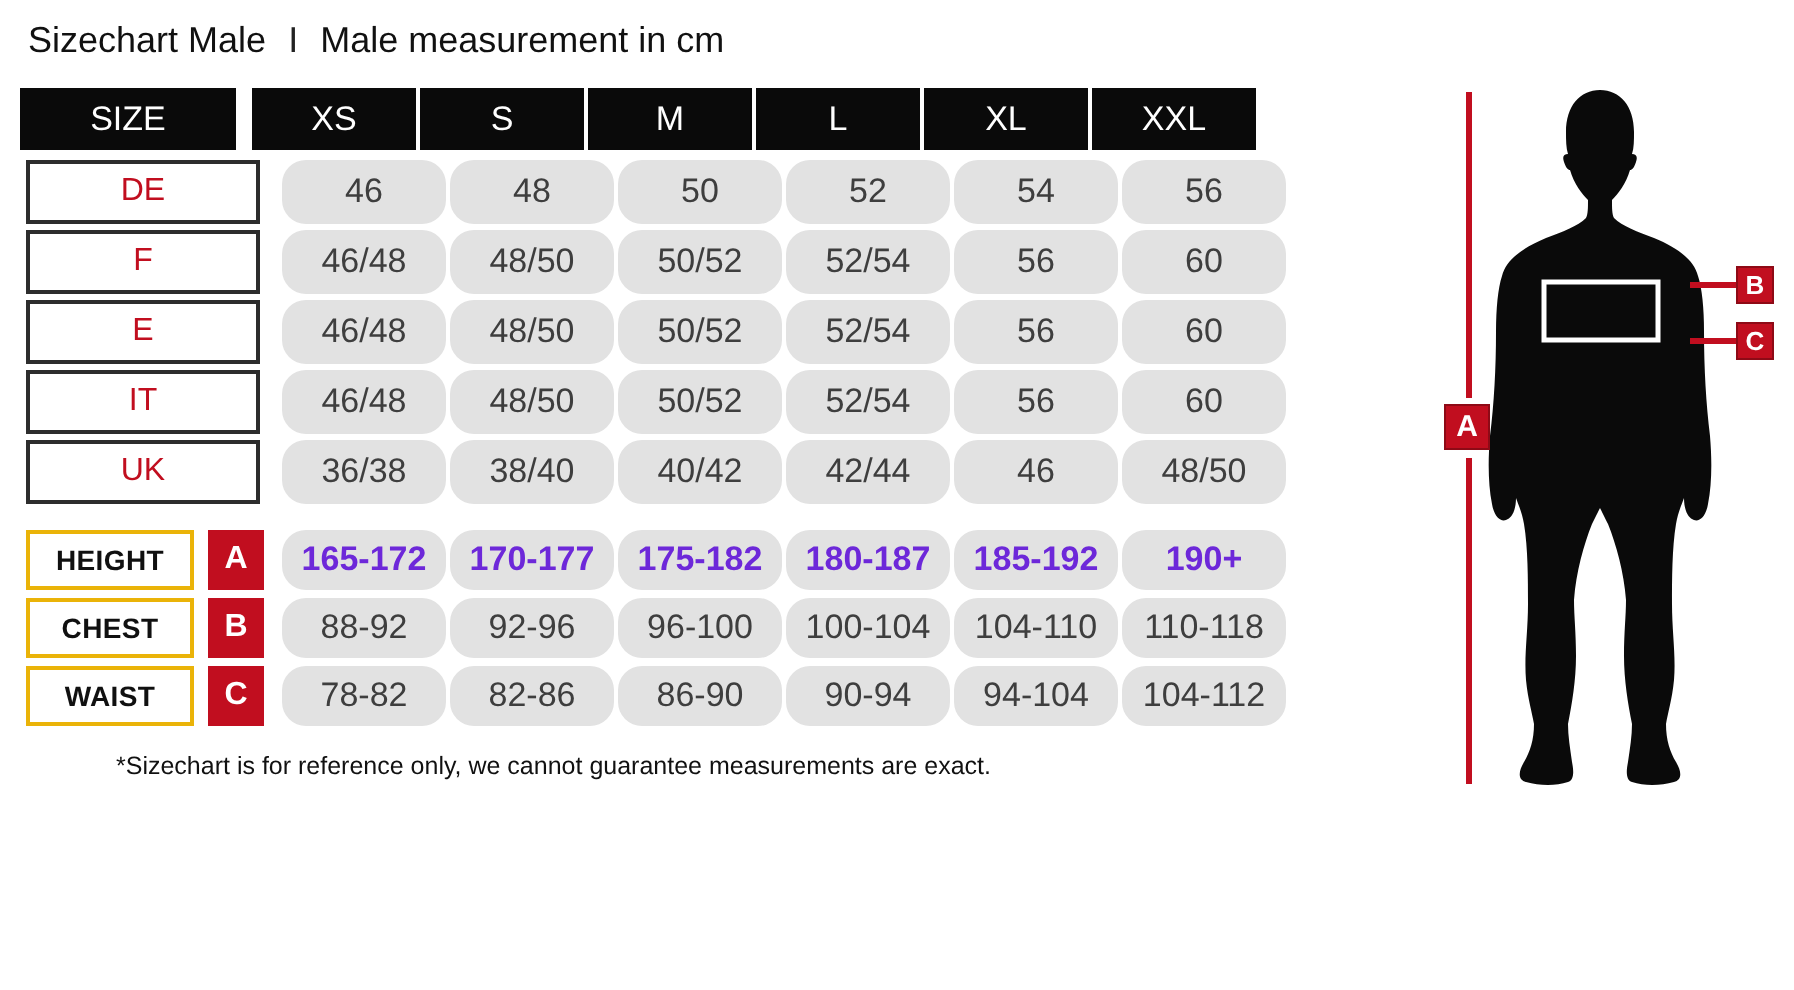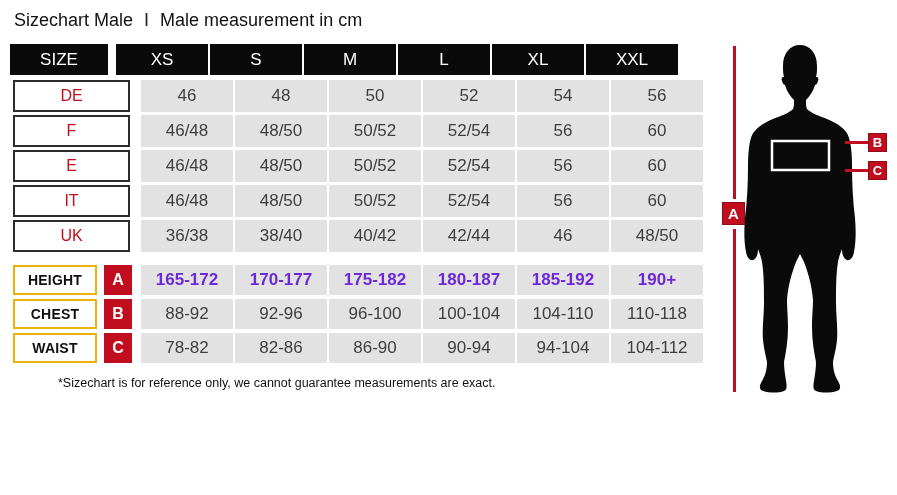--- a/index.html
+++ b/index.html
@@ -13,24 +13,24 @@
   .title{position:absolute;left:14px;top:10px;font-size:18px;color:#111;white-space:nowrap;}
   .title .main{font-weight:normal;}
   .title .sep{font-weight:400;margin:0 11px;color:#222;}
   
   .sizechart{position:absolute;left:10px;top:44px;}
   .row{display:flex;align-items:stretch;}
   .hdr-row{height:31px;margin-bottom:5px;}
   .size-row{height:32px;margin-bottom:3px;}
   .measure-row{height:30px;margin-bottom:4px;}
   .measure-gap{height:10px;}
-  .cell{width:92px;margin-right:2px;text-align:center;display:flex;align-items:center;justify-content:center;}
+  .cell{width:82px;margin-right:2px;text-align:center;display:flex;align-items:center;justify-content:center;}
   .cell:last-child{margin-right:0;}
   .hdr-cell{background:#0a0a0a;color:#ffffff;font-size:17px;}
-  .val{background:#e2e2e2;color:#3e3e3e;font-size:17px;}
+  .val{background:#e2e2e2;color:#3e3e3e;font-size:17px;border-radius:12px;}
   .val.bold{font-weight:bold;color:#6d28d9;}
   .label-wrap{width:123px;margin-right:8px;display:flex;align-items:stretch;}
   .size-label-box{flex:1;margin:0 3px;border:2px solid #2d2d2d;background:#fff;
      display:flex;align-items:center;justify-content:center;
      color:#c10e1f;font-weight:normal;font-size:16px;}
   .measure-label-box{width:80px;margin-left:3px;border:2px solid #eab308;background:#fff;
      display:flex;align-items:center;justify-content:center;
      color:#101010;font-weight:bold;font-size:14px;letter-spacing:0.2px;}
   .marker-badge{width:28px;margin-left:7px;background:#c10e1f;
      display:flex;align-items:center;justify-content:center;
@@ -55,21 +55,21 @@
 </head>
 <body>
 
 <div class="title">
   <span class="main">Sizechart Male</span><span class="sep">I</span><span class="sub">Male measurement in cm</span>
 </div>
 
 <div class="sizechart">
 
   <div class="row hdr-row">
-    <div class="cell hdr-cell" style="width:98px;margin-right:8px;">SIZE</div>
+    <div class="cell hdr-cell" style="width:108px;margin-right:8px;">SIZE</div>
     <div class="cell hdr-cell">XS</div>
     <div class="cell hdr-cell">S</div>
     <div class="cell hdr-cell">M</div>
     <div class="cell hdr-cell">L</div>
     <div class="cell hdr-cell">XL</div>
     <div class="cell hdr-cell">XXL</div>
   </div>
 
   <div class="row size-row">
     <div class="label-wrap">

